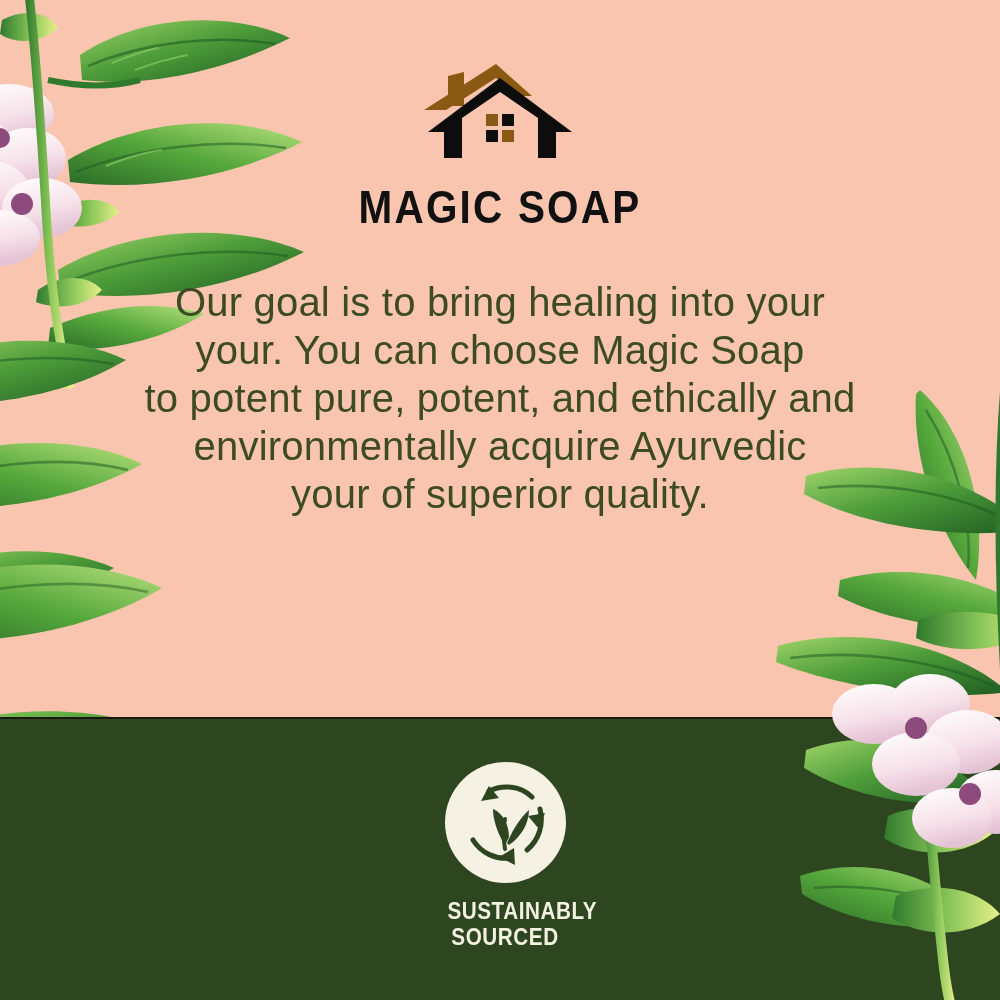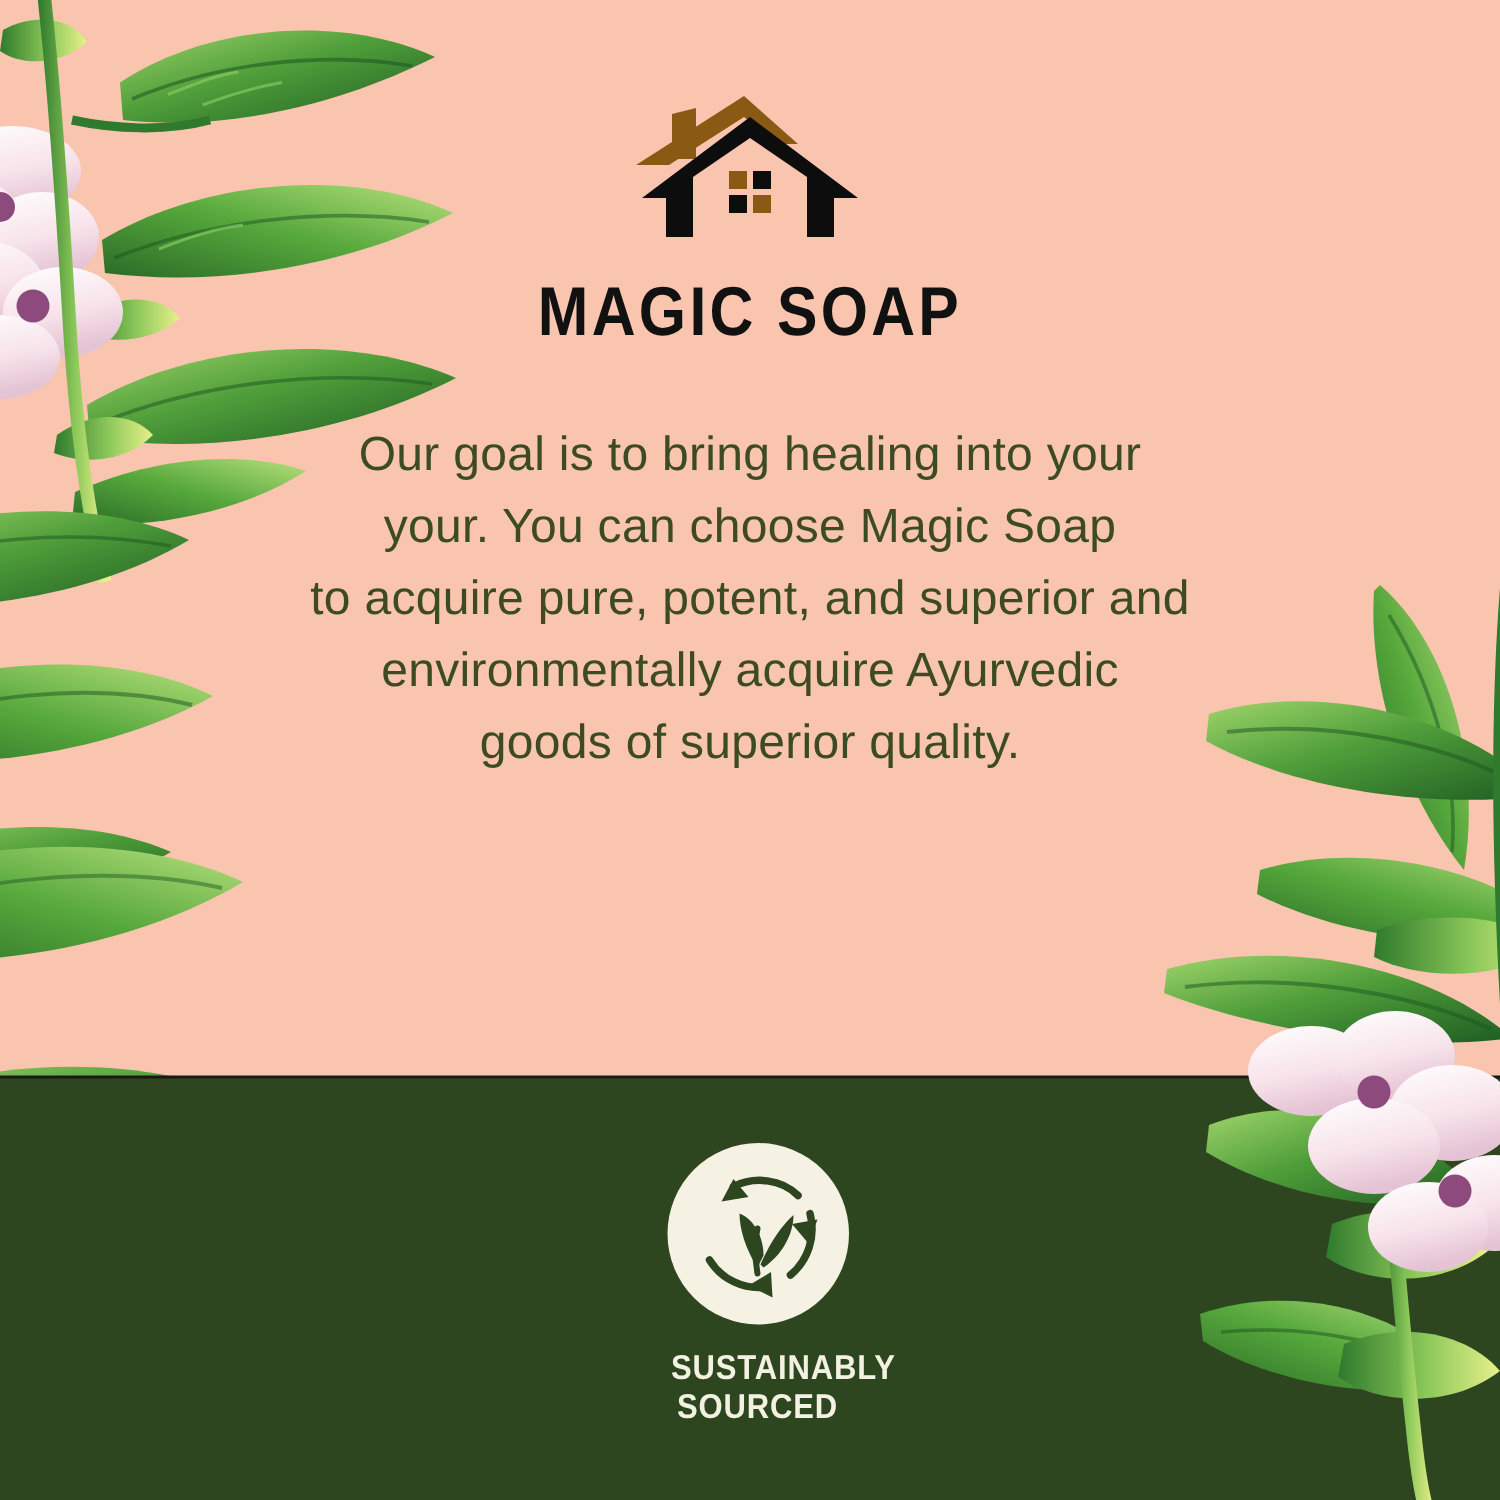--- a/index.html
+++ b/index.html
@@ -75,21 +75,21 @@
 
   
   #mission-copy {
     position: absolute;
     left: 80px;
     top: 278px;
     width: 840px;
     text-align: center;
     color: #3c4b24;
     font-family: "Liberation Sans Narrow", "Liberation Sans", sans-serif;
-    font-size: 32px;
+    font-size: 40px;
     line-height: 48px;
     letter-spacing: 0.2px;
   }
   #mission-copy .ln { display: block; white-space: nowrap; }
 
   
   #badge-row {
     position: absolute;
     left: 310px;
     top: 762px;
@@ -267,23 +267,23 @@
       <rect x="92" y="52" width="12" height="12" fill="#0d0d0d"></rect>
       <rect x="76" y="68" width="12" height="12" fill="#0d0d0d"></rect>
       <rect x="92" y="68" width="12" height="12" fill="#8a5a14"></rect>
     </svg>
     <div id="brand-name">MAGIC SOAP</div>
   </div>
 
   <div id="mission-copy">
     <span class="ln">Our goal is to bring healing into your</span>
     <span class="ln">your. You can choose Magic Soap</span>
-    <span class="ln">to acquire pure, potent, and superior and</span>
+    <span class="ln">to potent pure, potent, and ethically and</span>
     <span class="ln">environmentally acquire Ayurvedic</span>
-    <span class="ln">goods of superior quality.</span>
+    <span class="ln">your of superior quality.</span>
   </div>
 
   <div id="badge-row">
 
     <div class="badge">
       <div class="badge-disc">
         <svg width="92" height="92" viewBox="0 0 92 92">
           <g fill="none" stroke="#2e4620" stroke-width="5" stroke-linecap="round">
             <path d="M30 14 C44 7 62 9 73 20"></path>
             <path d="M81 32 C85 47 80 63 68 73"></path>

